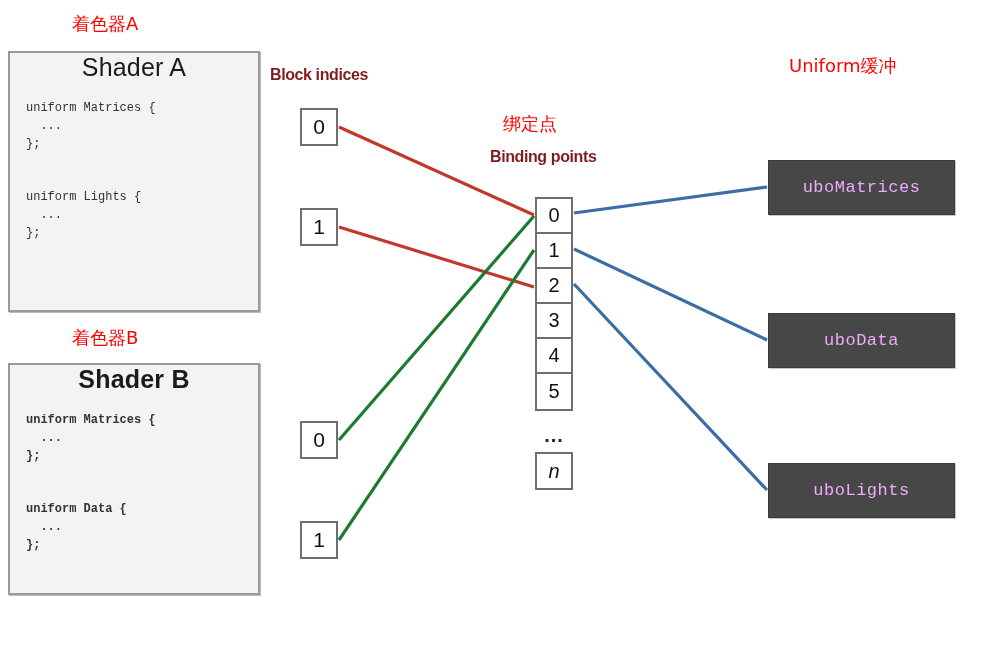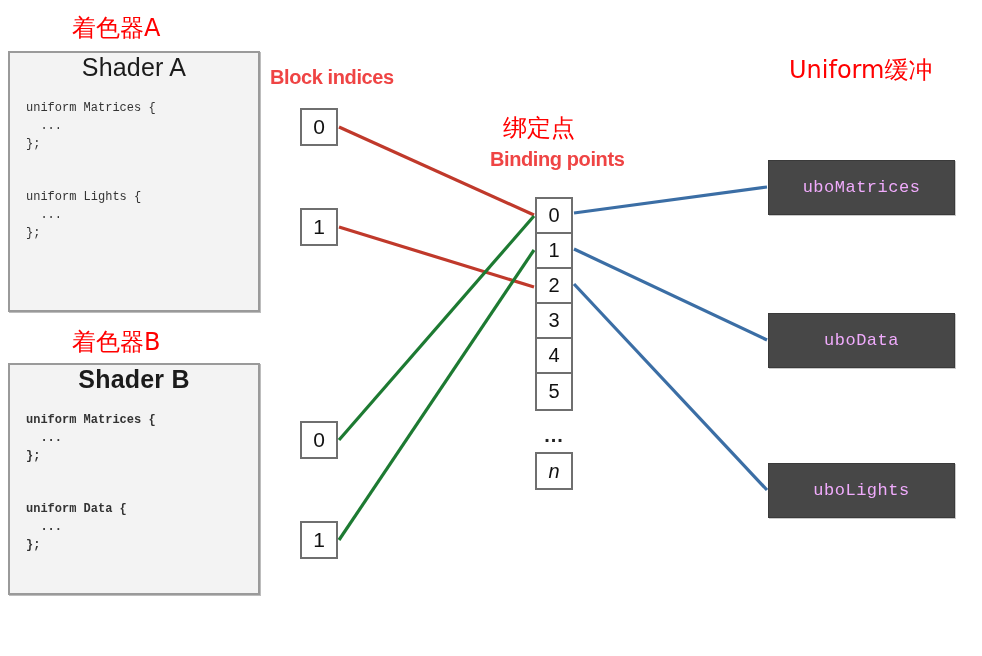--- a/index.html
+++ b/index.html
@@ -37,30 +37,30 @@
     line-height:1.48;
     margin:18px 0 0 16px;
     white-space:pre;
   }
   .shader-code.second{margin-top:36px;}
 
   
   .cn-label{
     position:absolute;
     color:#ff0000;
-    font-size:24px;
+    font-size:18px;
     font-family:"DejaVu Sans", sans-serif;
     white-space:nowrap;
   }
 
   
   .hdr{
     position:absolute;
-    color:#ef4444;
-    font-size:20px;
+    color:#7f1d1d;
+    font-size:16px;
     font-weight:bold;
     font-family:"Liberation Sans", sans-serif;
     white-space:nowrap;
     letter-spacing:-0.4px;
   }
 
   
   .idx-box{
     position:absolute;
     width:38px;height:38px;

